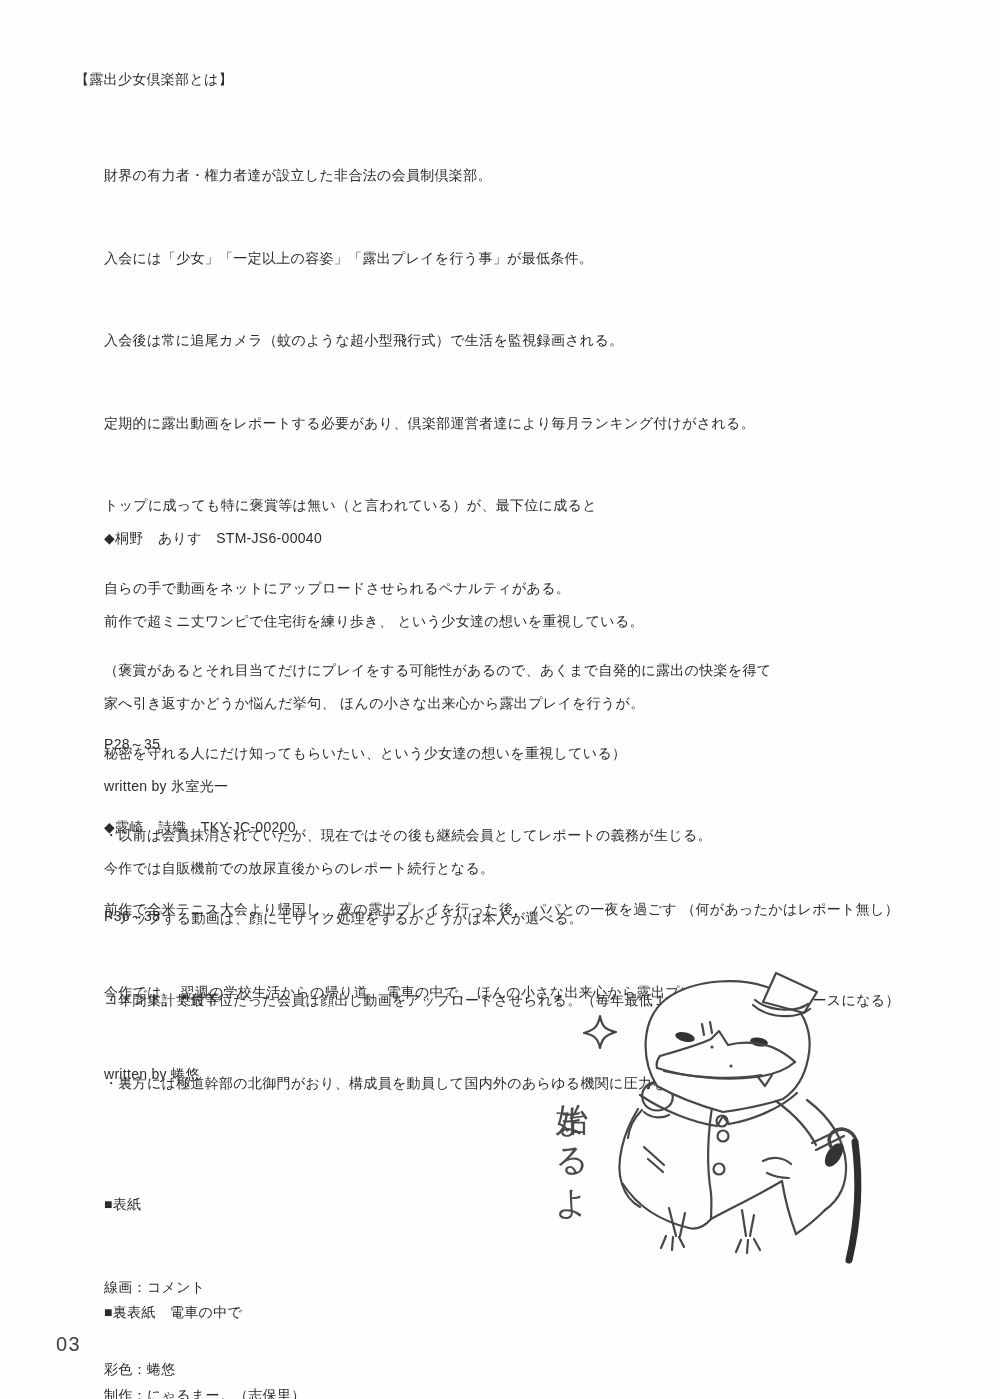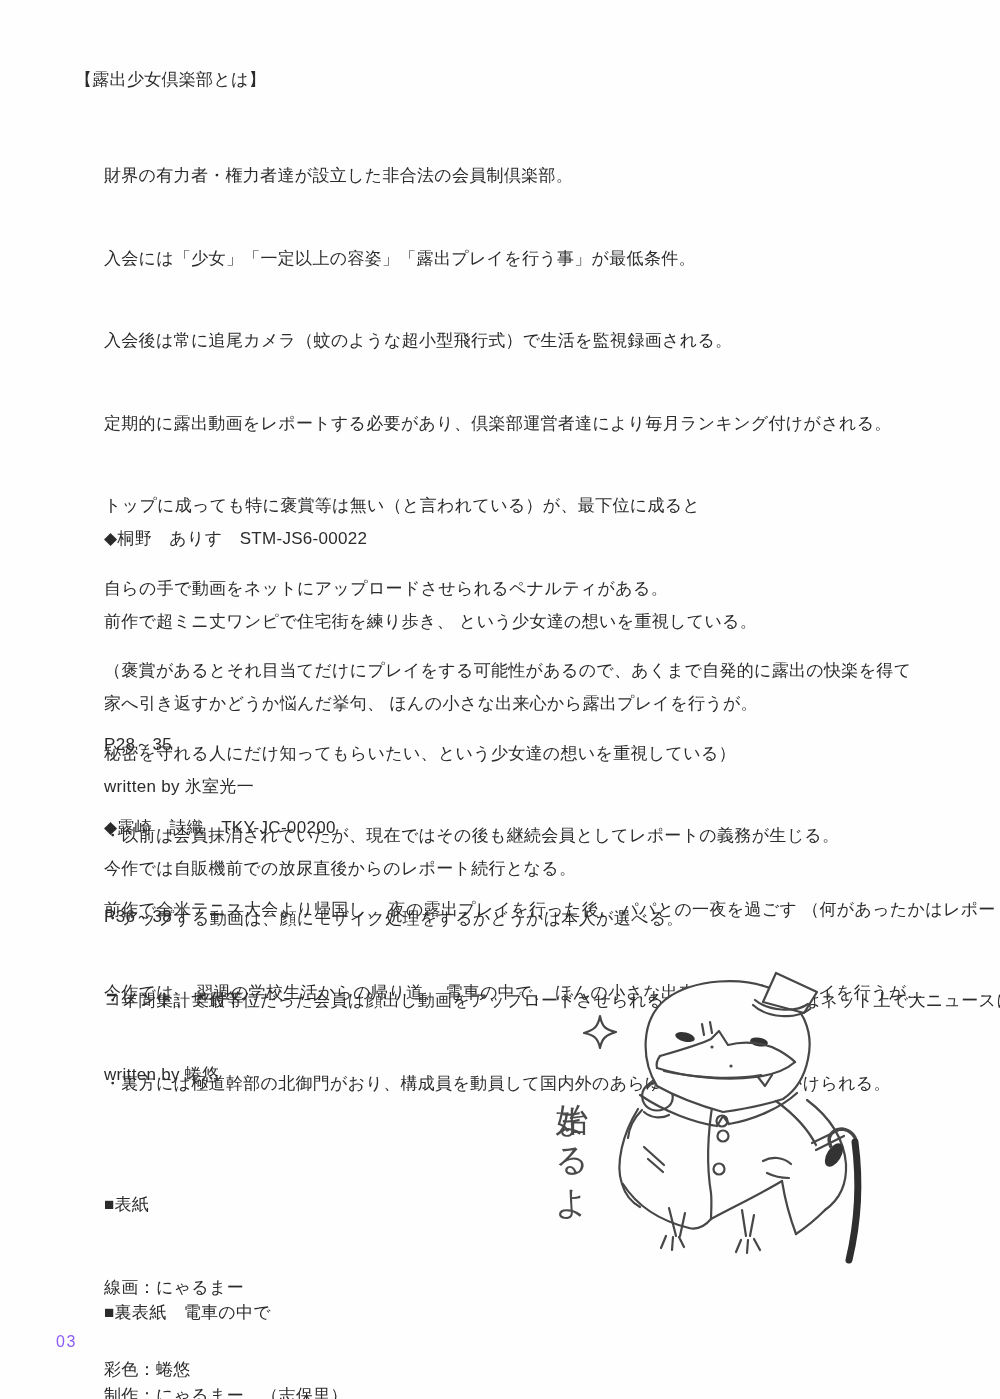--- a/index.html
+++ b/index.html
@@ -7,31 +7,31 @@
     position: relative;
     width: 1000px;
     height: 1399px;
     background: #fefefe;
     overflow: hidden;
     font-family: "Liberation Sans", "DejaVu Sans", sans-serif;
     color: #2b2b2b;
   }
   .tblock {
     position: absolute;
-    font-size: 17px;
+    font-size: 14px;
     line-height: 27.5px;
     letter-spacing: 0.3px;
     white-space: pre;
   }
   .tblock > div { height: 27.5px; }
   .pagenum {
     position: absolute;
-    font-size: 16px;
+    font-size: 20px;
     letter-spacing: 1.5px;
-    color: #8b5cf6;
+    color: #404040;
   }
   .vcap {
     position: absolute;
     writing-mode: vertical-rl;
     text-orientation: upright;
     font-size: 33px;
     letter-spacing: 4px;
     color: #4a4a4a;
     white-space: pre;
   }
@@ -54,21 +54,21 @@
     <div>自らの手で動画をネットにアップロードさせられるペナルティがある。</div>
     <div>（褒賞があるとそれ目当てだけにプレイをする可能性があるので、あくまで自発的に露出の快楽を得て</div>
     <div>秘密を守れる人にだけ知ってもらいたい、という少女達の想いを重視している）</div>
     <div>・以前は会員抹消されていたが、現在ではその後も継続会員としてレポートの義務が生じる。</div>
     <div>・アップする動画は、顔にモザイク処理をするかどうかは本人が選べる。</div>
     <div>・年間集計で最下位だった会員は顔出し動画をアップロードさせられる。（毎年最低１名はネット上で大ニュースになる）</div>
     <div>・裏方には極道幹部の北御門がおり、構成員を動員して国内外のあらゆる機関に圧力をかけられる。</div>
   </div>
 
   <div class="tblock" style="left:104px; top:470px;">
-    <div>◆桐野　ありす　STM-JS6-00022</div>
+    <div>◆桐野　ありす　STM-JS6-00040</div>
     <div>前作で超ミニ丈ワンピで住宅街を練り歩き、 という少女達の想いを重視している。</div>
     <div>家へ引き返すかどうか悩んだ挙句、 ほんの小さな出来心から露出プレイを行うが。</div>
     <div>written by 氷室光一</div>
     <div>今作では自販機前での放尿直後からのレポート続行となる。</div>
   </div>
 
   <div class="tblock" style="left:104px; top:676px;">
     <div>P28～35</div>
     <div>◆露崎　詩織　TKY-JC-00200</div>
     <div>前作で全米テニス大会より帰国し、 夜の露出プレイを行った後、 パパとの一夜を過ごす （何があったかはレポート無し）</div>
@@ -76,21 +76,21 @@
     <div>written by 蜷悠</div>
   </div>
 
   <div class="tblock" style="left:104px; top:848px;">
     <div>P36～38</div>
     <div>コメント、奥付等</div>
   </div>
 
   <div class="tblock" style="left:104px; top:1136px;">
     <div>■表紙</div>
-    <div>線画：にゃるまー</div>
+    <div>線画：コメント</div>
     <div>彩色：蜷悠</div>
   </div>
 
   <div class="tblock" style="left:104px; top:1244px;">
     <div>■裏表紙　電車の中で</div>
     <div>制作：にゃるまー。（志保里）</div>
   </div>
 
   <div class="vcap" style="left:549px; top:1078px;">始まるよ</div>
 

